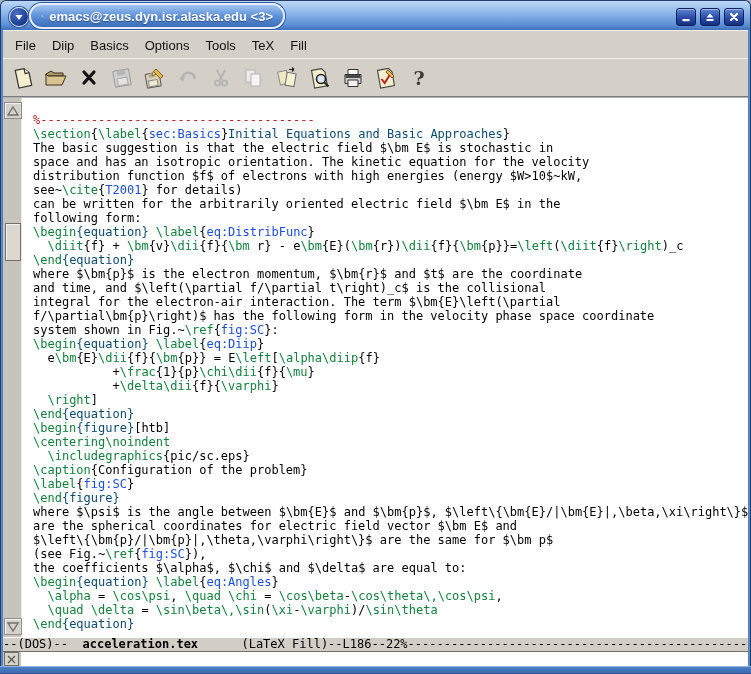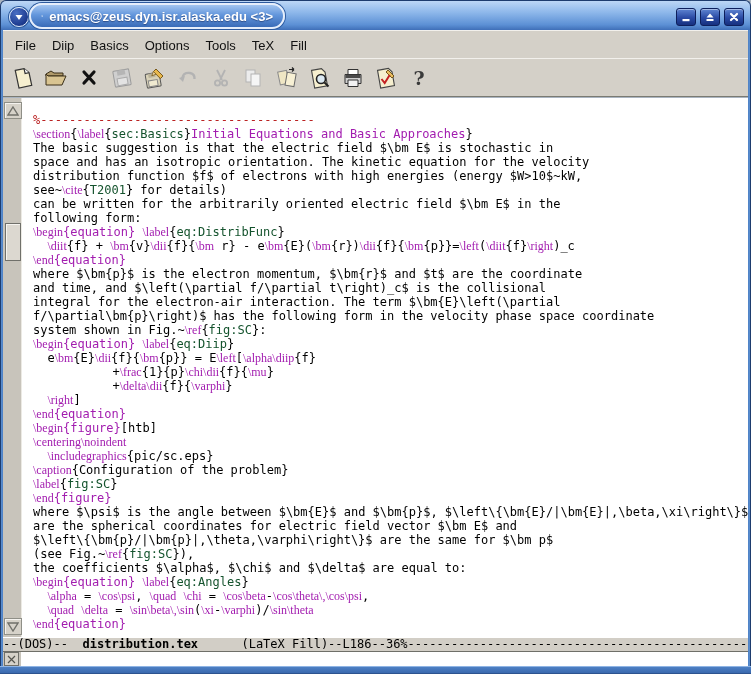--- a/index.html
+++ b/index.html
@@ -67,23 +67,23 @@
   .sb-thumb{position:absolute;left:2px;top:125px;width:14px;height:36px;background:#dcd8d0;
     border:1px solid #70706a;box-shadow:inset 1px 1px 0 #f6f4f0;}
   .code{
     position:absolute;left:19px;right:0;top:0;bottom:29px;background:#fff;
     padding:15px 0 0 11px;box-sizing:border-box;overflow:hidden;
     font-family:"DejaVu Sans Mono", monospace;font-size:12px;line-height:14px;white-space:pre;
   }
   .code-line{height:14px;}
   .tok-p{color:#000000;}
   .tok-c{color:#bb2222;}
-  .tok-k{color:#a21caf;font-family:Liberation Serif, serif;}
-  .tok-v{color:#a21caf;}
-  .tok-l{color:#14532d;margin-top:24px;}
+  .tok-k{color:#15803d;}
+  .tok-v{color:#0c4a6e;}
+  .tok-l{color:#1d4ed8;margin-top:24px;}
   .tok-m{color:#000000;}
 
   
   .modeline{
     position:absolute;left:0;right:0;bottom:14px;height:15px;background:#d2cec6;
     border-top:1px solid #ffffff;border-bottom:1px solid #6f6f68;box-sizing:border-box;
     font-family:"DejaVu Sans Mono", monospace;font-size:12px;line-height:13px;
     white-space:pre;overflow:hidden;color:#000;
   }
   .ml-file{font-weight:bold;}
@@ -266,21 +266,21 @@
       <div class="sb-thumb"></div>
       <div class="sb-btn sb-down">
         <svg width="12" height="10" viewBox="0 0 12 10">
           <path d="M1 1 L11 1 L6 9 Z" fill="#d6d2c9" stroke="#70706a" stroke-width="1.4"></path>
         </svg>
       </div>
     </div>
 
     <div class="code"><div class="code-line"><span class="tok-c">%--------------------------------------</span></div><div class="code-line"><span class="tok-k">\section</span><span class="tok-p">{</span><span class="tok-k">\label</span><span class="tok-p">{</span><span class="tok-l">sec:Basics</span><span class="tok-p">}</span><span class="tok-v">Initial Equations and Basic Approaches</span><span class="tok-p">}</span></div><div class="code-line"><span class="tok-p">The basic suggestion is that the electric field </span><span class="tok-m">$\bm E$</span><span class="tok-p"> is stochastic in</span></div><div class="code-line"><span class="tok-p">space and has an isotropic orientation. The kinetic equation for the velocity</span></div><div class="code-line"><span class="tok-p">distribution function </span><span class="tok-m">$f$</span><span class="tok-p"> of electrons with high energies (energy </span><span class="tok-m">$W&gt;10$</span><span class="tok-p">~kW,</span></div><div class="code-line"><span class="tok-p">see~</span><span class="tok-k">\cite</span><span class="tok-p">{</span><span class="tok-l">T2001</span><span class="tok-p">} for details)</span></div><div class="code-line"><span class="tok-p">can be written for the arbitrarily oriented electric field </span><span class="tok-m">$\bm E$</span><span class="tok-p"> in the</span></div><div class="code-line"><span class="tok-p">following form:</span></div><div class="code-line"><span class="tok-k">\begin</span><span class="tok-v">{equation}</span><span class="tok-p"> </span><span class="tok-k">\label</span><span class="tok-p">{</span><span class="tok-l">eq:DistribFunc</span><span class="tok-p">}</span></div><div class="code-line"><span class="tok-p">  </span><span class="tok-k">\diit</span><span class="tok-p">{f} + </span><span class="tok-k">\bm</span><span class="tok-p">{v}</span><span class="tok-k">\dii</span><span class="tok-p">{f}{</span><span class="tok-k">\bm</span><span class="tok-p"> r} - e</span><span class="tok-k">\bm</span><span class="tok-p">{E}(</span><span class="tok-k">\bm</span><span class="tok-p">{r})</span><span class="tok-k">\dii</span><span class="tok-p">{f}{</span><span class="tok-k">\bm</span><span class="tok-p">{p}}=</span><span class="tok-k">\left</span><span class="tok-p">(</span><span class="tok-k">\diit</span><span class="tok-p">{f}</span><span class="tok-k">\right</span><span class="tok-p">)_c</span></div><div class="code-line"><span class="tok-k">\end</span><span class="tok-v">{equation}</span></div><div class="code-line"><span class="tok-p">where </span><span class="tok-m">$\bm{p}$</span><span class="tok-p"> is the electron momentum, </span><span class="tok-m">$\bm{r}$</span><span class="tok-p"> and </span><span class="tok-m">$t$</span><span class="tok-p"> are the coordinate</span></div><div class="code-line"><span class="tok-p">and time, and </span><span class="tok-m">$\left(\partial f/\partial t\right)_c$</span><span class="tok-p"> is the collisional</span></div><div class="code-line"><span class="tok-p">integral for the electron-air interaction. The term </span><span class="tok-m">$\bm{E}\left(\partial</span></div><div class="code-line"><span class="tok-m">f/\partial\bm{p}\right)$</span><span class="tok-p"> has the following form in the velocity phase space coordinate</span></div><div class="code-line"><span class="tok-p">system shown in Fig.~</span><span class="tok-k">\ref</span><span class="tok-p">{</span><span class="tok-l">fig:SC</span><span class="tok-p">}:</span></div><div class="code-line"><span class="tok-k">\begin</span><span class="tok-v">{equation}</span><span class="tok-p"> </span><span class="tok-k">\label</span><span class="tok-p">{</span><span class="tok-l">eq:Diip</span><span class="tok-p">}</span></div><div class="code-line"><span class="tok-p">  e</span><span class="tok-k">\bm</span><span class="tok-p">{E}</span><span class="tok-k">\dii</span><span class="tok-p">{f}{</span><span class="tok-k">\bm</span><span class="tok-p">{p}} = E</span><span class="tok-k">\left</span><span class="tok-p">[</span><span class="tok-k">\alpha\diip</span><span class="tok-p">{f}</span></div><div class="code-line"><span class="tok-p">           +</span><span class="tok-k">\frac</span><span class="tok-p">{1}{p}</span><span class="tok-k">\chi\dii</span><span class="tok-p">{f}{</span><span class="tok-k">\mu</span><span class="tok-p">}</span></div><div class="code-line"><span class="tok-p">           +</span><span class="tok-k">\delta\dii</span><span class="tok-p">{f}{</span><span class="tok-k">\varphi</span><span class="tok-p">}</span></div><div class="code-line"><span class="tok-p">  </span><span class="tok-k">\right</span><span class="tok-p">]</span></div><div class="code-line"><span class="tok-k">\end</span><span class="tok-v">{equation}</span></div><div class="code-line"><span class="tok-k">\begin</span><span class="tok-v">{figure}</span><span class="tok-p">[htb]</span></div><div class="code-line"><span class="tok-k">\centering\noindent</span></div><div class="code-line"><span class="tok-p">  </span><span class="tok-k">\includegraphics</span><span class="tok-p">{</span><span class="tok-m">pic/sc.eps</span><span class="tok-p">}</span></div><div class="code-line"><span class="tok-k">\caption</span><span class="tok-p">{Configuration of the problem}</span></div><div class="code-line"><span class="tok-k">\label</span><span class="tok-p">{</span><span class="tok-l">fig:SC</span><span class="tok-p">}</span></div><div class="code-line"><span class="tok-k">\end</span><span class="tok-v">{figure}</span></div><div class="code-line"><span class="tok-p">where </span><span class="tok-m">$\psi$</span><span class="tok-p"> is the angle between </span><span class="tok-m">$\bm{E}$</span><span class="tok-p"> and </span><span class="tok-m">$\bm{p}$</span><span class="tok-p">, </span><span class="tok-m">$\left\{\bm{E}/|\bm{E}|,\beta,\xi\right\}$</span></div><div class="code-line"><span class="tok-p">are the spherical coordinates for electric field vector </span><span class="tok-m">$\bm E$</span><span class="tok-p"> and</span></div><div class="code-line"><span class="tok-m">$\left\{\bm{p}/|\bm{p}|,\theta,\varphi\right\}$</span><span class="tok-p"> are the same for </span><span class="tok-m">$\bm p$</span></div><div class="code-line"><span class="tok-p">(see Fig.~</span><span class="tok-k">\ref</span><span class="tok-p">{</span><span class="tok-l">fig:SC</span><span class="tok-p">}),</span></div><div class="code-line"><span class="tok-p">the coefficients </span><span class="tok-m">$\alpha$</span><span class="tok-p">, </span><span class="tok-m">$\chi$</span><span class="tok-p"> and </span><span class="tok-m">$\delta$</span><span class="tok-p"> are equal to:</span></div><div class="code-line"><span class="tok-k">\begin</span><span class="tok-v">{equation}</span><span class="tok-p"> </span><span class="tok-k">\label</span><span class="tok-p">{</span><span class="tok-l">eq:Angles</span><span class="tok-p">}</span></div><div class="code-line"><span class="tok-p">  </span><span class="tok-k">\alpha</span><span class="tok-p"> = </span><span class="tok-k">\cos\psi</span><span class="tok-p">, </span><span class="tok-k">\quad</span><span class="tok-p"> </span><span class="tok-k">\chi</span><span class="tok-p"> = </span><span class="tok-k">\cos\beta</span><span class="tok-p">-</span><span class="tok-k">\cos\theta\,\cos\psi</span><span class="tok-p">,</span></div><div class="code-line"><span class="tok-p">  </span><span class="tok-k">\quad</span><span class="tok-p"> </span><span class="tok-k">\delta</span><span class="tok-p"> = </span><span class="tok-k">\sin\beta\,\sin</span><span class="tok-p">(</span><span class="tok-k">\xi</span><span class="tok-p">-</span><span class="tok-k">\varphi</span><span class="tok-p">)/</span><span class="tok-k">\sin\theta</span></div><div class="code-line"><span class="tok-k">\end</span><span class="tok-v">{equation}</span></div></div>
 
-    <div class="modeline"><span>--(DOS)--  </span><span class="ml-file">distribution.tex</span><span>      (LaTeX Fill)--L186--36%</span><span>------------------------------------------------------------</span></div>
+    <div class="modeline"><span>--(DOS)--  </span><span class="ml-file">acceleration.tex</span><span>      (LaTeX Fill)--L186--22%</span><span>------------------------------------------------------------</span></div>
 
     <div class="minibuffer">
       <div class="mini-sb">
         <div class="mini-box">
           <svg width="9" height="9" viewBox="0 0 9 9">
             <path d="M1 1 L8 8 M8 1 L1 8" stroke="#55554f" stroke-width="1.2"></path>
           </svg>
         </div>
       </div>
     </div>

